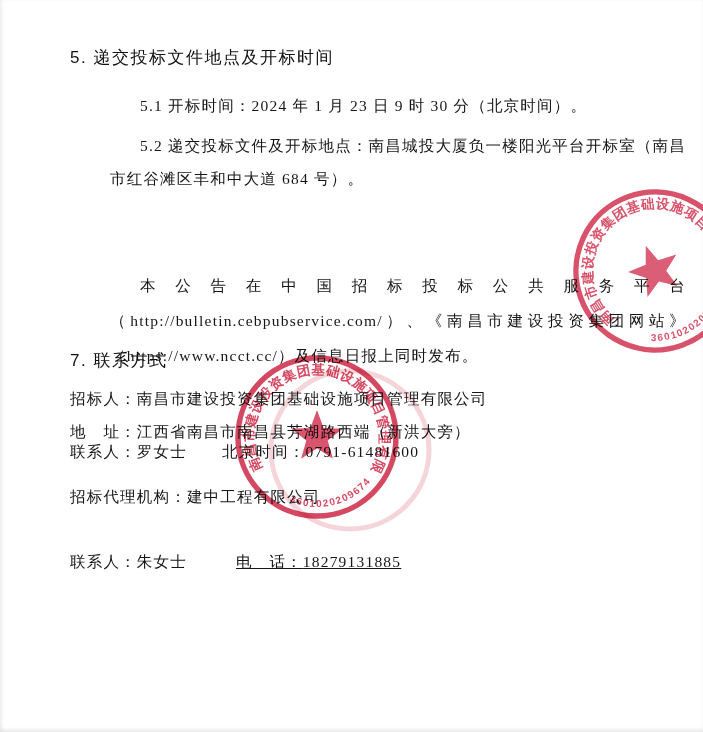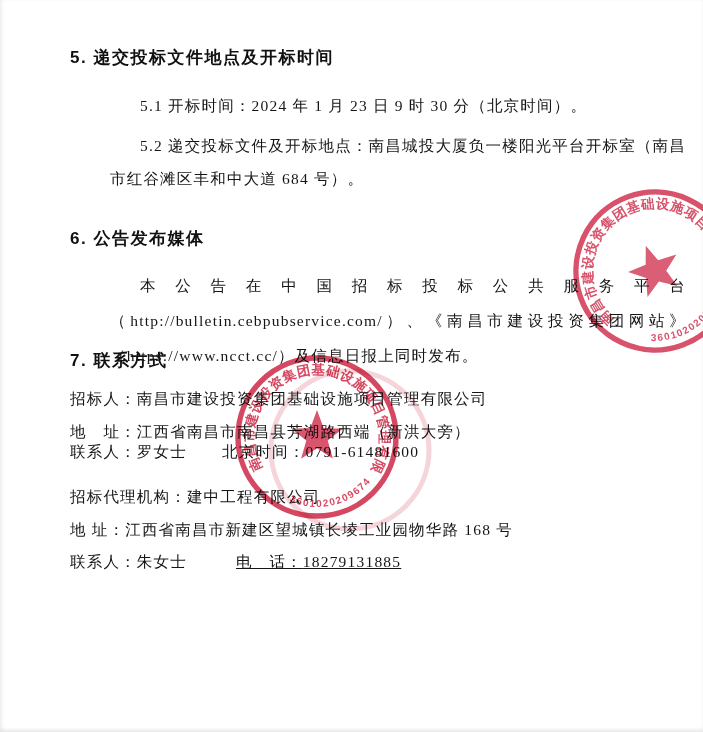--- a/index.html
+++ b/index.html
@@ -7,21 +7,21 @@
     width:703px;height:732px;background:#f4f4f4;
     font-family:"Liberation Serif","DejaVu Serif",serif;color:#1b1b1b;
   }
   .page{
     position:relative;width:703px;height:732px;background:#ffffff;overflow:hidden;
     box-shadow:inset 0 -3px 3px rgba(0,0,0,.07), inset 3px 0 3px rgba(0,0,0,.04);
   }
   .heading{
     position:absolute;left:70px;width:580px;
     font-family:"Liberation Sans","DejaVu Sans",sans-serif;
-    font-weight:700;font-size:17px;letter-spacing:1.5px;color:#111;
+    font-weight:400;font-size:17px;letter-spacing:1.5px;color:#111;
     white-space:nowrap;
   }
   .para{
     position:absolute;left:70px;width:576px;
     font-size:15.5px;line-height:32.5px;letter-spacing:1.2px;
     text-align:justify;text-indent:30px;color:#151515;margin-left:40px;
   }
   .para.wide-lines{line-height:35px;}
   .crow{
     position:absolute;left:70px;width:580px;height:22px;
@@ -45,21 +45,20 @@
 
 <div class="page">
 
   <div class="heading" style="top:46px">5. 递交投标文件地点及开标时间</div>
 
   <div class="para" style="top:90px">5.1 开标时间：2024 年 1 月 23 日 9 时 30 分（北京时间）。</div>
 
   <div class="para" style="top:130px">5.2 递交投标文件及开标地点：南昌城投大厦负一楼阳光平台开标室（南昌市红谷滩区丰和中大道 684 号）。</div>
 
 
-  <div class="heading" style="top:227px">6. 公告发布媒体</div>
 
   <div class="para wide-lines" style="top:268px">本公告在中国招标投标公共服务平台（http://bulletin.cebpubservice.com/）、《南昌市建设投资集团网站》（https://www.ncct.cc/）及信息日报上同时发布。</div>
 
   <div class="heading" style="top:349px">7. 联系方式</div>
 
   <div class="crow" style="top:389px">
     <span>招标人：</span><span>南昌市建设投资集团基础设施项目管理有限公司</span>
   </div>
 
   <div class="crow" style="top:422px">
@@ -68,23 +67,20 @@
 
   <div class="crow" style="top:442px">
     <span>联系人：</span><span>罗女士</span>
     <span class="col2a"><span>北京时间：</span><span>0791-61481600</span></span>
   </div>
 
   <div class="crow" style="top:487px">
     <span>招标代理机构：</span><span>建中工程有限公司</span>
   </div>
 
-  <div class="crow" style="top:520px">
-    <span>地 址：</span><span>江西省南昌市新建区望城镇长堎工业园物华路 168 号</span>
-  </div>
 
   <div class="crow" style="top:552px">
     <span>联系人：</span><span>朱女士</span>
     <span class="col2b"><span>电　话：</span><span>18279131885</span></span>
   </div>
 
   <div class="seal seal-ghost">
     <svg width="220" height="220" viewBox="0 0 220 220">
       <circle cx="110" cy="110" r="79" fill="none" stroke="#d23a55" stroke-width="5"></circle>
     </svg>

